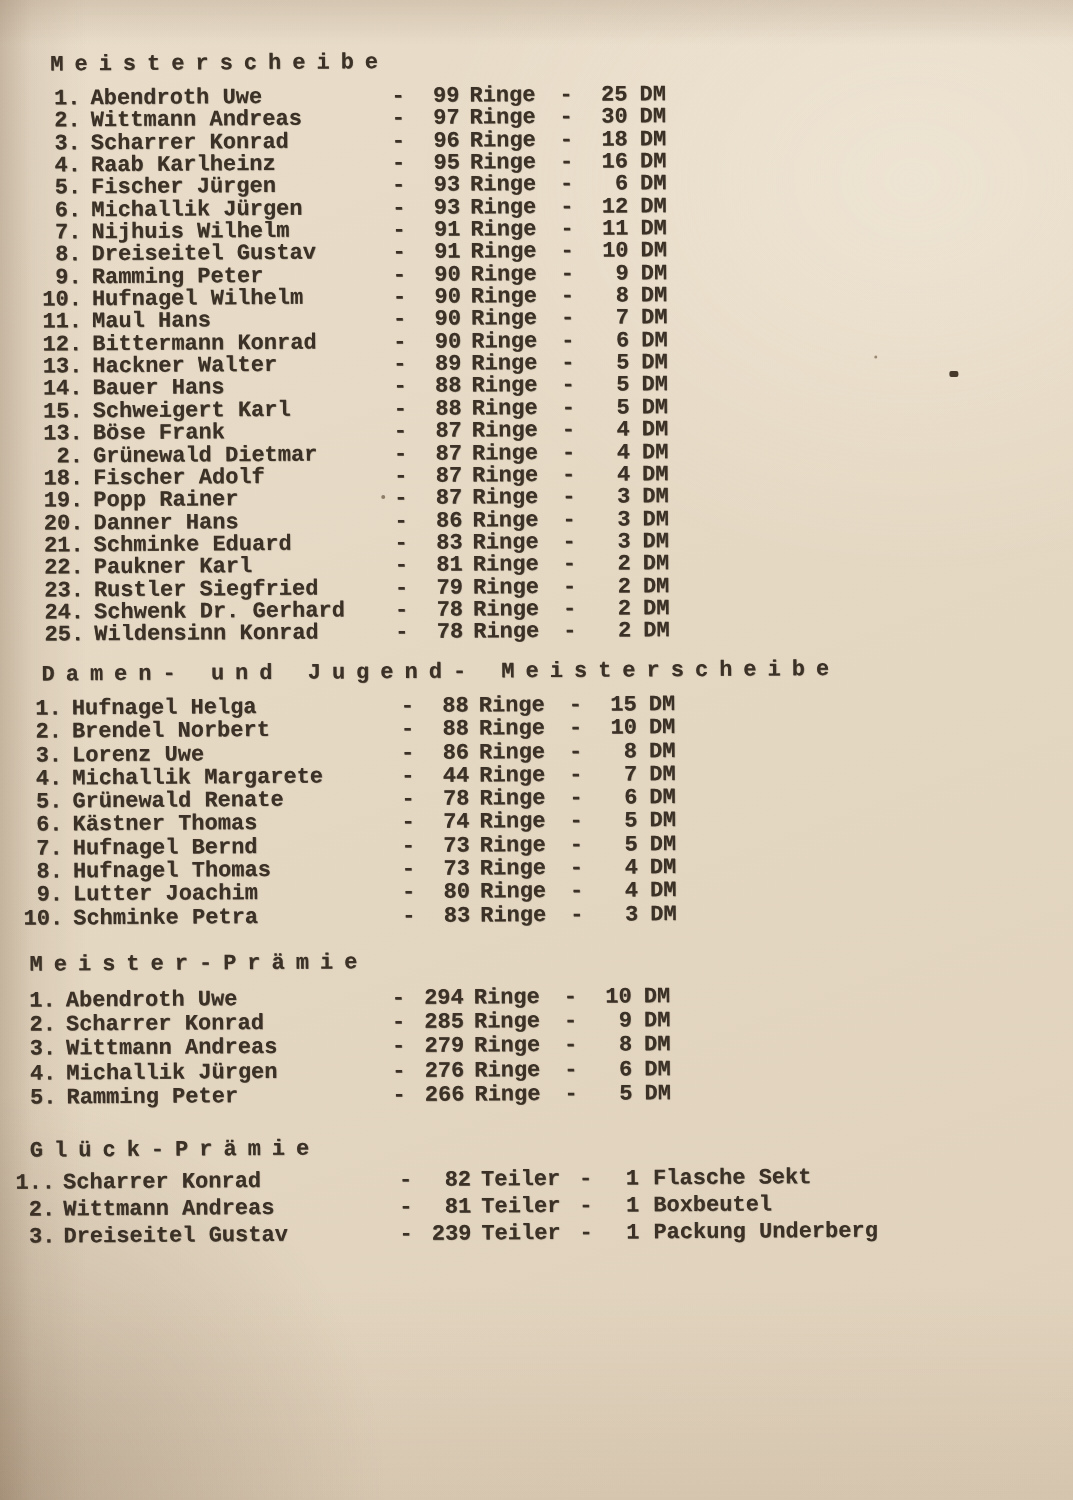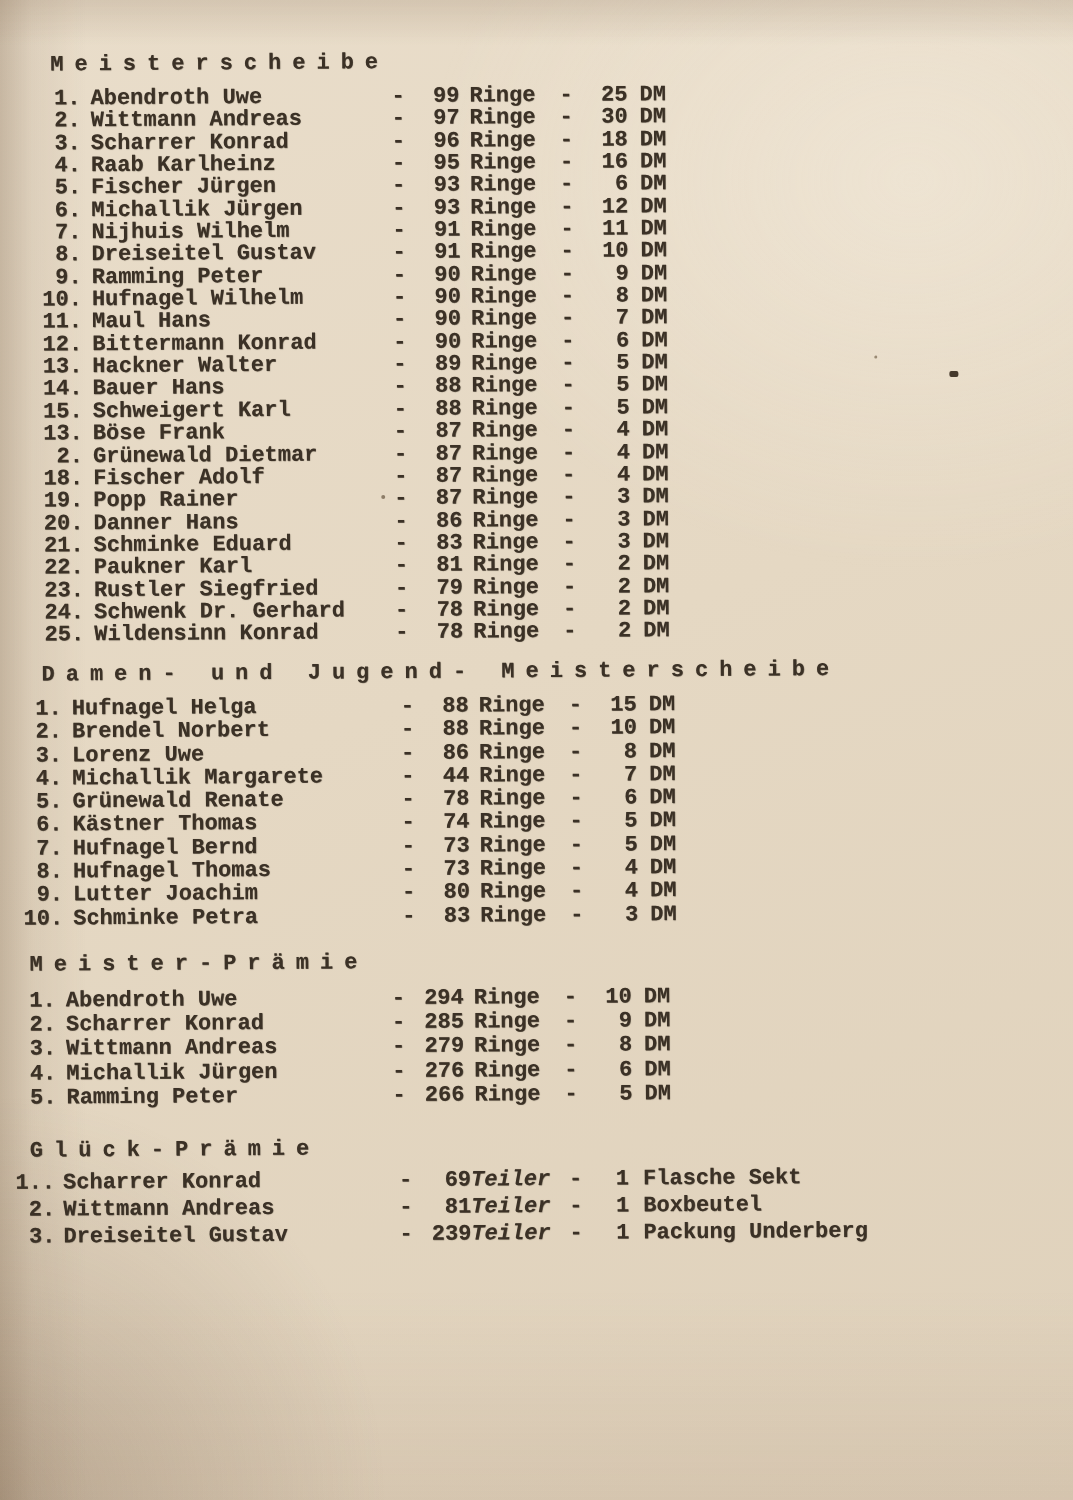--- a/index.html
+++ b/index.html
@@ -88,21 +88,21 @@
   #rows3 .cur  { margin-left: 12px; }
 
   
   #h4 { left: 27px; top: 1135px; }
   #rows4 { left: 8px; top: 1167px; }
   #rows4 .row { height: 27px; }
   #rows4 .rank { width: 44px; }
   #rows4 .name { width: 330px; margin-left: 8px; }
   #rows4 .d1   { width: 16px;  margin-left: 6px; }
   #rows4 .score{ width: 52px;  margin-left: 4px; }
-  #rows4 .unit { width: 94px; font-style: italic; }
+  #rows4 .unit { margin-left: 10px; width: 94px; }
   #rows4 .d2   { width: 16px;  margin-left: 4px; }
   #rows4 .qty  { width: 40px;  margin-left: 4px; text-align: right; }
   #rows4 .prize{ margin-left: 14px; }
 
   .speck {
     position: absolute;
     border-radius: 2px;
   }
   #speck1 { left: 952px; top: 374px; width: 9px; height: 6px; background: #463a2d; }
   #speck2 { left: 877px; top: 358px; width: 3px; height: 3px; background: #9a8a74; border-radius: 50%; }
@@ -565,21 +565,21 @@
       </div>
     </div>
 
   <h2 class="heading" id="h4">Glück-Prämie</h2>
   <div class="rows" id="rows4">
 
       <div class="row">
         <span class="rank">1..</span>
         <span class="name">Scharrer Konrad</span>
         <span class="d1">-</span>
-        <span class="score">69</span>
+        <span class="score">82</span>
         <span class="unit">Teiler</span>
         <span class="d2">-</span>
         <span class="qty">1</span>
         <span class="prize">Flasche Sekt</span>
       </div>
 
       <div class="row">
         <span class="rank">2.</span>
         <span class="name">Wittmann Andreas</span>
         <span class="d1">-</span>

